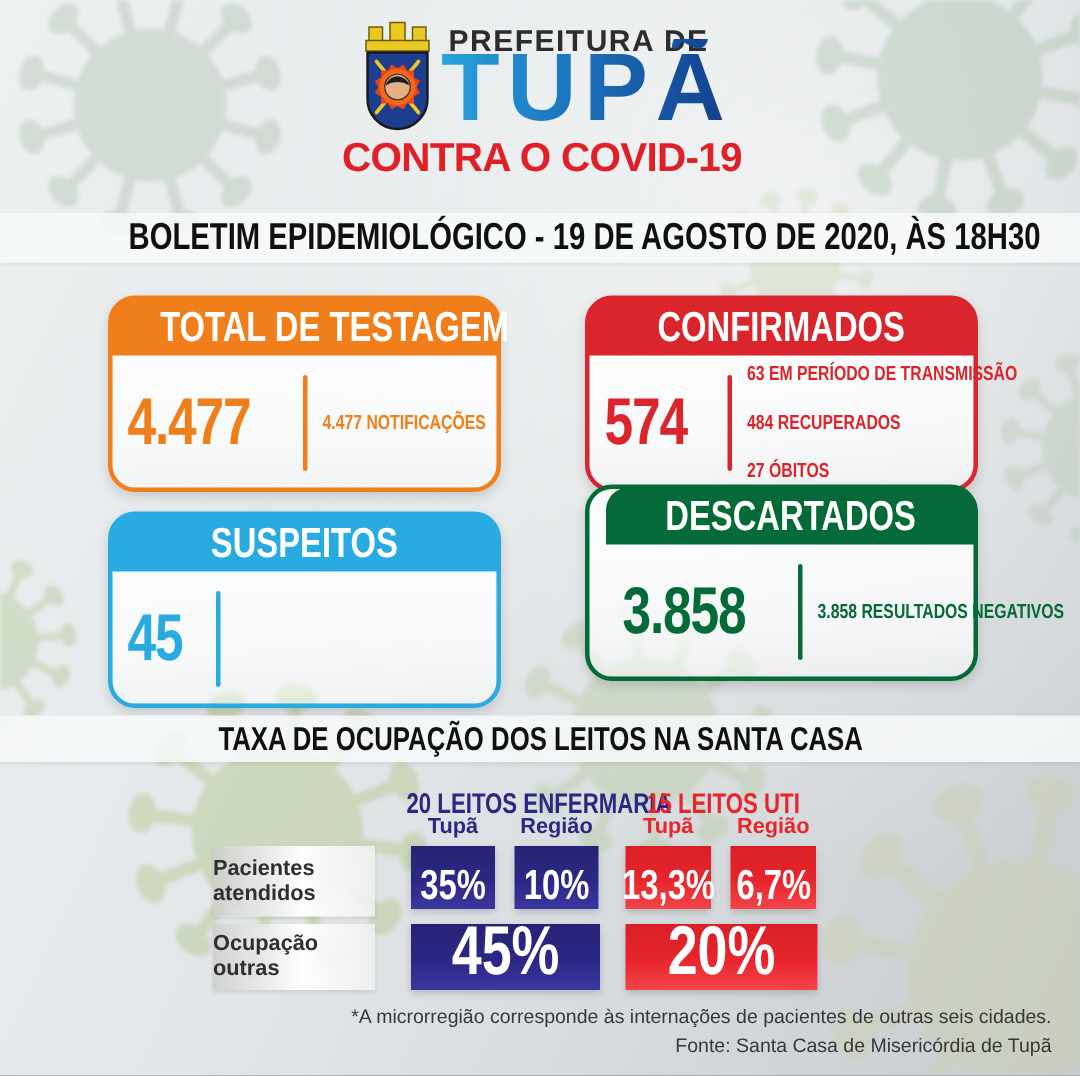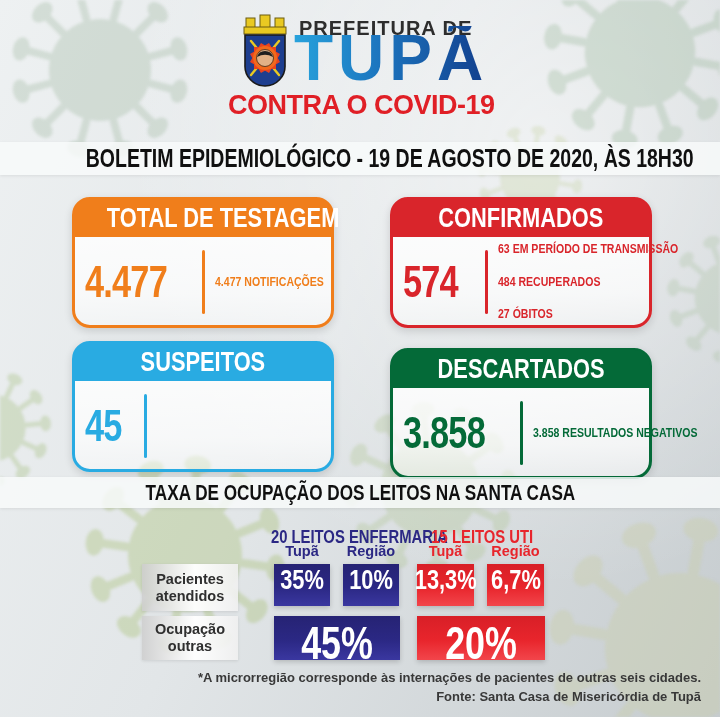--- a/index.html
+++ b/index.html
@@ -64,38 +64,38 @@
     align-self:center; height:64px; margin:0 10px 0 12px; flex:none;
   }
   .card-lines { flex:1; min-width:0; display:flex; flex-direction:column; gap:16px; }
   .card-line  { color:var(--accent); font-weight:bold; font-size:13.5px; line-height:1.25; }
   
   .grp-label { position:absolute; top:526px; font-weight:bold; font-size:19px; text-align:center; }
   .col-label { position:absolute; top:543px; font-weight:bold; font-size:14.5px; text-align:center; }
   .navy-text { color:var(--navy); }
   .red-text  { color:var(--red);  }
   .row-label {
-    position:absolute; left:142px; width:96px;
+    position:absolute; left:142px; width:108px;
     background:linear-gradient(90deg, rgba(205,205,205,.85), rgba(255,255,255,.95) 55%, rgba(240,240,240,.9));
     color:#2f2f2f; font-weight:bold; font-size:14.5px; line-height:1.15;
-    display:flex; align-items:center; justify-content:center; text-align:center;
+    display:flex; align-items:center; justify-content:center; 
     box-shadow:0 1px 3px rgba(0,0,0,.10);
   }
   .cell {
     position:absolute; color:#fff; font-weight:bold; text-align:center;
-    display:flex; align-items:flex-start; justify-content:center;
+    display:flex; align-items:flex-end; justify-content:center;
     box-shadow:0 2px 5px rgba(0,0,0,.18);
   }
   .cell-navy { background:linear-gradient(180deg, #262374 0%, var(--navy) 55%, #3a37a0 100%); }
   .cell-red  { background:linear-gradient(180deg, #d81f27 0%, var(--red) 55%, #f2454b 100%); }
   .cell-sm { font-size:28px; } .cell-lg { font-size:46px; }
   
   .footer {
     position:absolute; right:19px; top:669px; text-align:right;
-    color:#383838; font-size:13px; line-height:1.45; font-weight:bold;
+    color:#383838; font-size:13px; line-height:1.45; font-weight:normal;
   }
 </style>
 </head>
 <body>
 
 <div id="canvas">
 
   <svg id="virus-layer" width="720" height="717" viewBox="0 0 720 717">
     <defs>
       <g id="virus">
@@ -225,21 +225,21 @@
   <div class="card" style="left: 72px; top: 341px; --accent: #29ABE2;">
     <div class="card-header">
       <span class="cond">SUSPEITOS</span>
     </div>
     <div class="card-body">
       <span class="card-value cond-l">45</span>
       <span class="card-divider"></span>
     </div>
   </div>
 
-  <div class="card" style="left: 390px; top: 348px; --accent: #046A38;">
+  <div class="card" style="left: 390px; top: 323px; padding-left: 12px; --accent: #046A38;">
     <div class="card-header">
       <span class="cond">DESCARTADOS</span>
     </div>
     <div class="card-body">
       <span class="card-value cond-l">3.858</span>
       <span class="card-divider"></span>
       <div class="card-lines">
         <span class="card-line cond-l">3.858 RESULTADOS NEGATIVOS</span>
       </div>
     </div>

